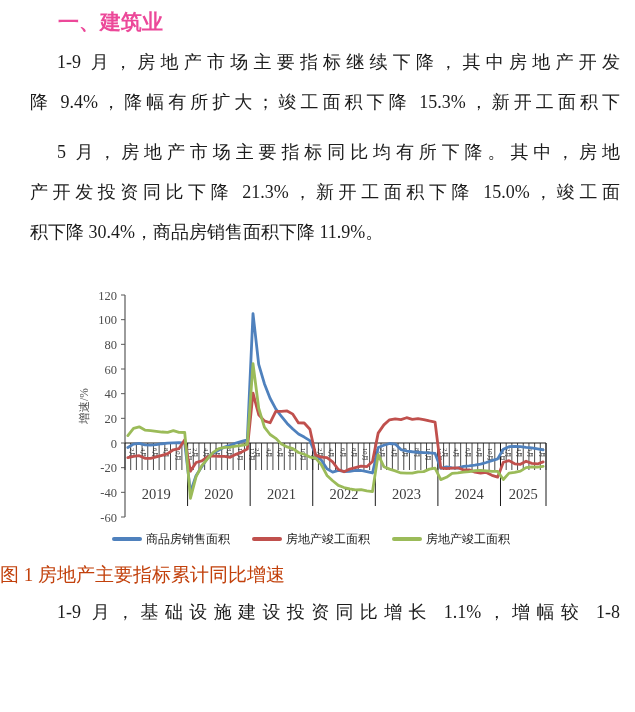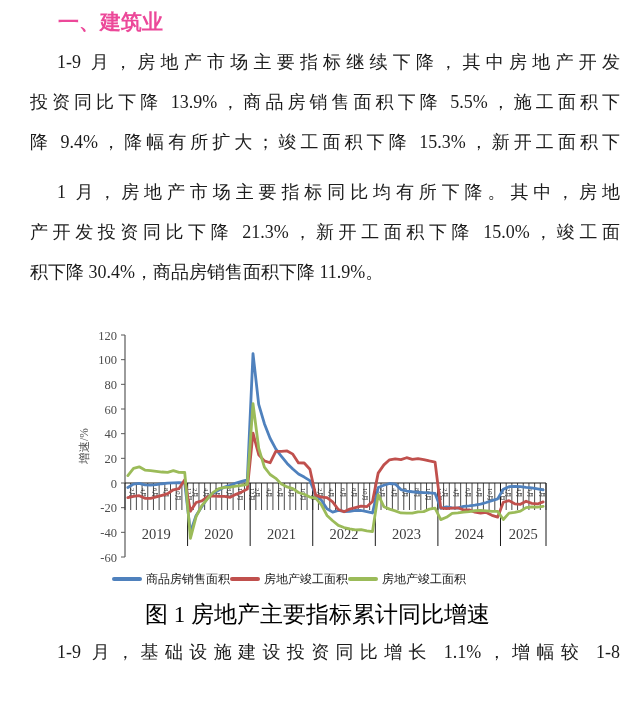--- a/index.html
+++ b/index.html
@@ -6,40 +6,39 @@
   body{width:635px;height:712px;overflow:hidden;font-family:"Liberation Serif",serif;color:#1c1c1c;}
   .heading{margin:8px 15px 0 58px;font-family:"Liberation Sans",sans-serif;font-weight:bold;font-size:21px;color:#ec4899;}
   .para{margin:0 15px 0 30px;width:590px;font-size:18px;}
   .para .line{height:40px;line-height:40px;text-align:justify;text-align-last:justify;overflow:hidden;}
   .para .line.first{text-indent:27px;}
   .para .line.end{text-align-last:auto;}
   .p1{margin-top:6px;}
   .p2{margin-top:10px;}
   .figure{margin-top:32px;position:relative;width:518px;}
   .figure svg{display:block;margin-left:75px;}
-  .legend{display:flex;margin:6px 0 0 112px;height:18px;}
+  .legend{display:flex;margin:6px 0 0 112px;gap:22px;height:18px;}
   .legend-item{display:flex;align-items:center;gap:4px;}
   .legend-swatch{width:30px;height:4px;border-radius:2px;display:inline-block;}
   .legend-label{font-size:12px;color:#1a1a1a;}
-  .caption{margin-top:14px;text-align:center;font-size:23px;line-height:26px;color:#000000;}
+  .caption{margin-top:14px;text-align:left;font-size:19px;line-height:26px;color:#c2410c;}
   .p3{margin-top:4px;}
 </style>
 </head>
 <body>
 
 <div class="heading">一、建筑业</div>
 
 <div class="para p1">
   <div class="line first">1-9 月，房地产市场主要指标继续下降，其中房地产开发</div>
-  <div class="line">投资同比下降 13.9%，商品房销售面积下降 5.5%，施工面积下</div>
   <div class="line">降 9.4%，降幅有所扩大；竣工面积下降 15.3%，新开工面积下</div>
 </div>
 
 <div class="para p2">
-  <div class="line first">1 月，房地产市场主要指标同比均有所下降。其中，房地</div>
+  <div class="line first">5 月，房地产市场主要指标同比均有所下降。其中，房地</div>
   <div class="line">产开发投资同比下降 21.3%，新开工面积下降 15.0%，竣工面</div>
   <div class="line end">积下降 30.4%，商品房销售面积下降 11.9%。</div>
 </div>
 
 <div class="figure">
   <svg width="500" height="240" viewBox="0 0 500 240" xmlns="http://www.w3.org/2000/svg">
       <g>
         <line x1="50" y1="11" x2="50" y2="233" stroke="#595959" stroke-width="1.2"></line>
         <line x1="46" y1="11" x2="50" y2="11" stroke="#595959" stroke-width="1"></line>
         <text x="42" y="15.5" text-anchor="end" fill="#4d4d4d" font-size="12.5" font-family="&quot;Liberation Serif&quot;,serif">120</text>

